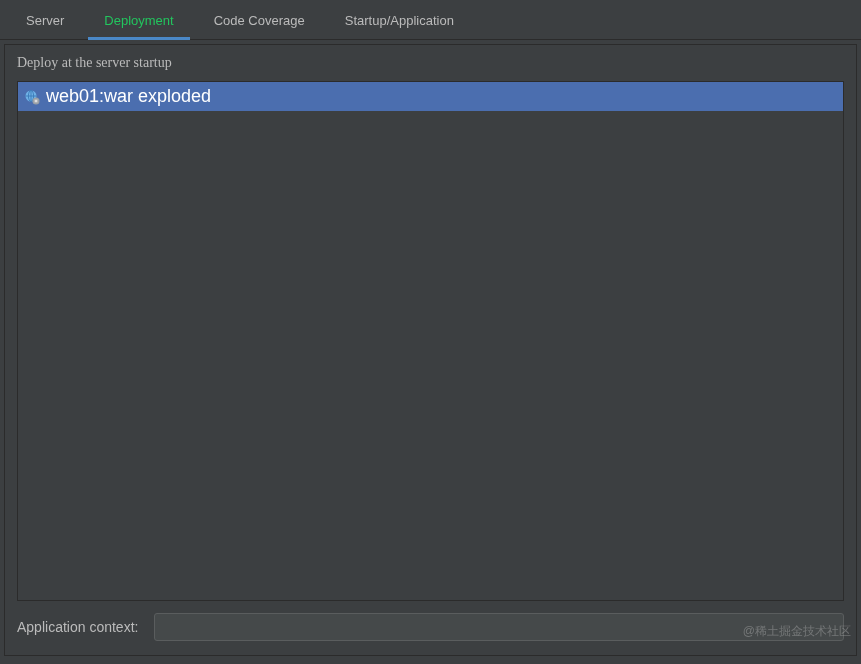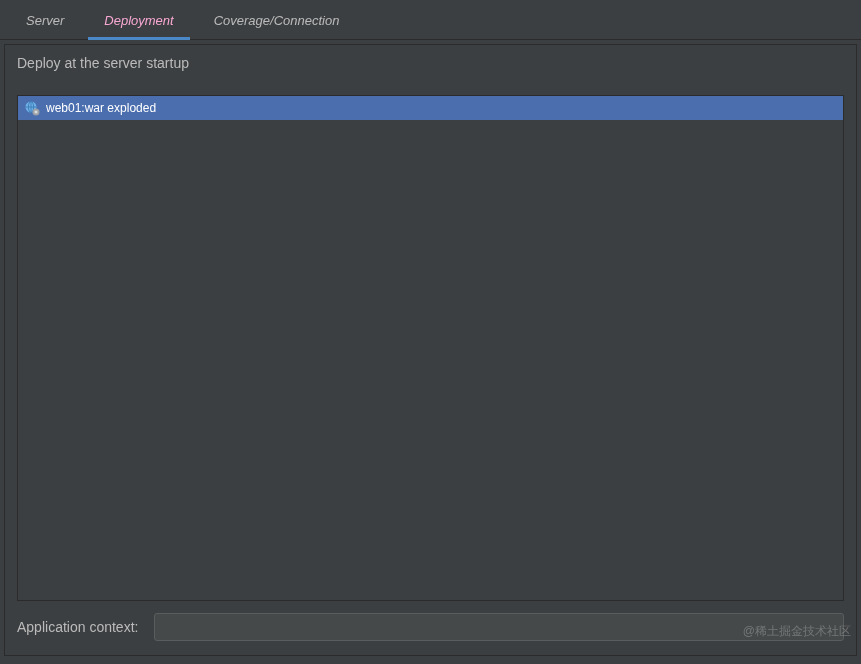--- a/index.html
+++ b/index.html
@@ -25,24 +25,23 @@
       border-bottom: 1px solid #2b2b2b;
     }
     .tab {
       padding: 10px 16px 8px 16px;
       color: #bbbbbb;
       cursor: pointer;
       position: relative;
       display: flex;
       align-items: center;
       margin-right: 8px;
-      font-style: italic;
     }
     .tab.active {
-      color: #f9a8d4;
+      color: #22c55e;
     }
     .tab.active::after {
       content: "";
       position: absolute;
       left: 0;
       right: 0;
       bottom: -1px;
       height: 3px;
       background: #4a88c7;
     }
@@ -50,35 +49,36 @@
       border: 1px solid #2b2b2b;
       margin: 4px 4px 0 4px;
       padding: 10px 12px 14px 12px;
       background: #3c3f41;
       height: 612px;
       display: flex;
       flex-direction: column;
     }
     .section-label {
       color: #bbbbbb;
-      margin-bottom: 24px;
+      margin-bottom: 10px;
       font-size: 14px;
+      font-family: Liberation Serif, serif;
     }
     .list {
       flex: 1;
       background: #3c3f41;
       border: 1px solid #2b2b2b;
       overflow: auto;
     }
     .list-item {
       display: flex;
       align-items: center;
       padding: 4px 6px;
       color: #ffffff;
-      font-size: 12px;
+      font-size: 18px;
     }
     .list-item.selected {
       background: #4b6eaf;
     }
     .artifact-icon {
       width: 16px;
       height: 16px;
       margin-right: 6px;
       flex-shrink: 0;
     }
@@ -117,21 +117,24 @@
 <body>
 
 <div class="tabs">
   <div class="tab">
     <span>Server</span>
   </div>
   <div class="tab active">
     <span>Deployment</span>
   </div>
   <div class="tab">
-    <span>Coverage/Connection</span>
+    <span>Code Coverage</span>
+  </div>
+  <div class="tab">
+    <span>Startup/Application</span>
   </div>
 </div>
 
 <div class="content">
   <div class="section-label">Deploy at the server startup</div>
   <div class="list">
     <div class="list-item selected">
       <span class="artifact-icon">
         <svg viewBox="0 0 16 16">
           <circle cx="7" cy="7" r="5.5" fill="#6fb1e6"></circle>

